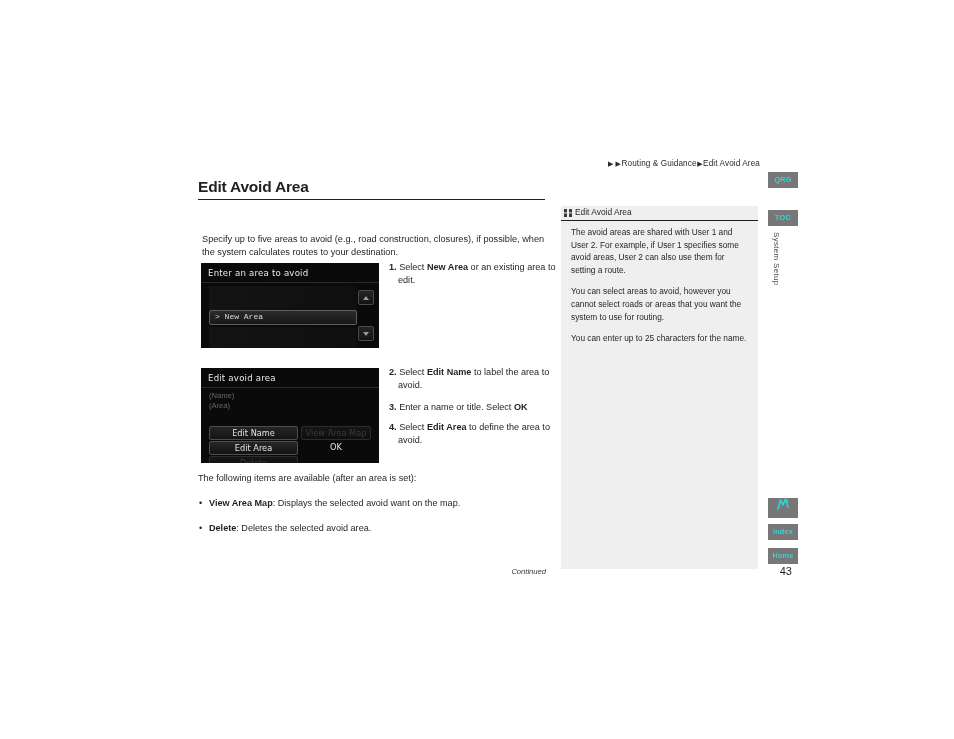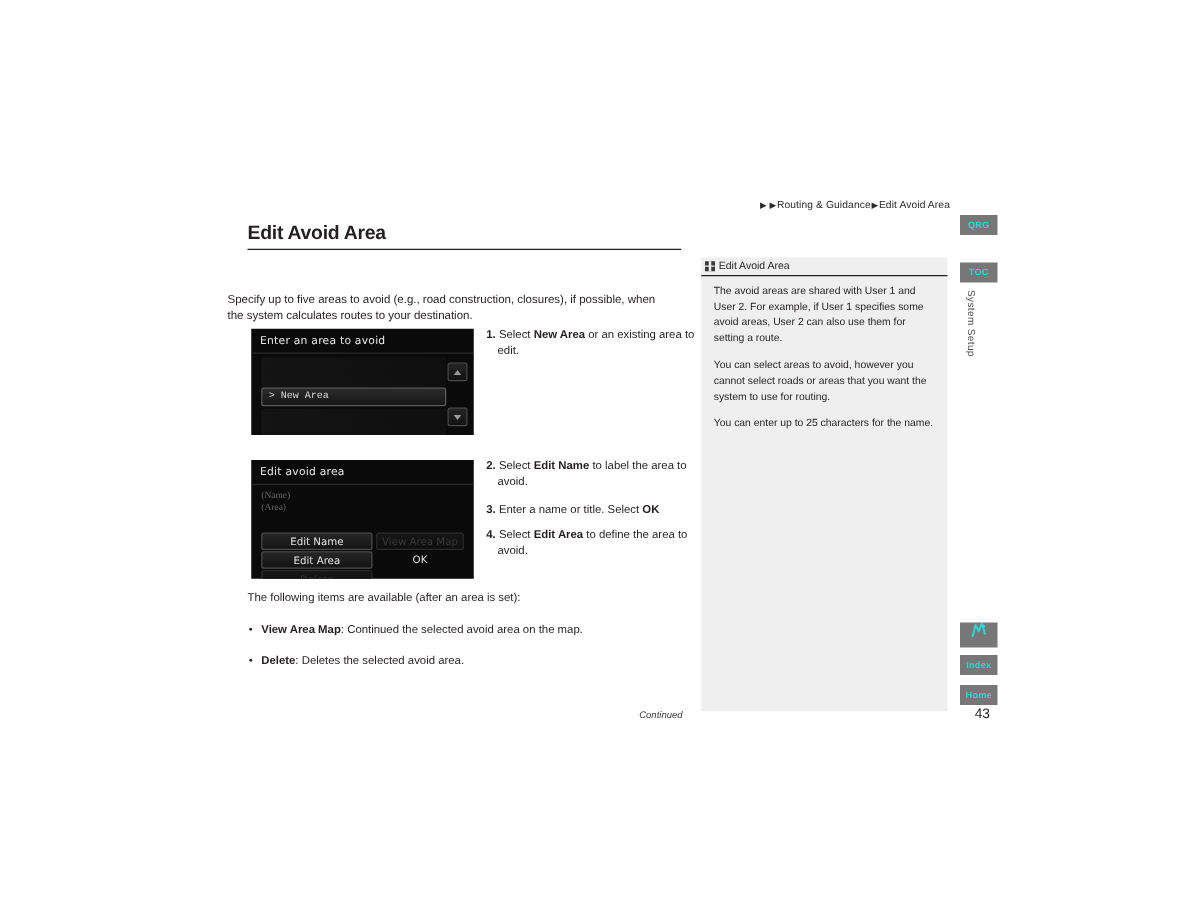--- a/index.html
+++ b/index.html
@@ -83,21 +83,21 @@
     width: 7px;
     height: 10px;
     vertical-align: -1px;
     margin-right: 2px;
   }
   .navpath .indent2 { display: block; padding-left: 10px; }
 
   
   .intro {
     position: absolute;
-    left: 182px;
+    left: 202px;
     top: 233px;
     width: 348px;
     font-size: 9.2px;
     line-height: 1.42;
   }
 
   
   .navshot {
     position: absolute;
     background: #0a0a0a;
@@ -173,21 +173,21 @@
   .scroll-btn.down .arr{ border-top: 4px solid #9a9a9a; }
   #scroll-up   { top: 27px; }
   #scroll-down { top: 63px; }
 
   
   .ns2-field {
     position: absolute;
     left: 8px;
     font-size: 7.6px;
     color: #686868;
-    font-family: Liberation Serif, serif;
+    font-family: Liberation Sans, sans-serif;
   }
   .ns2-btn {
     position: absolute;
     box-sizing: border-box;
     border: 1px solid #4e4e4e;
     border-radius: 2px;
     background: linear-gradient(180deg,#262626,#141414);
     font-size: 8.2px;
     font-family: "DejaVu Sans", sans-serif;
     color: #e2e2e2;
@@ -417,21 +417,21 @@
     </div>
     <div class="step" style="top:160px">
       <b>4.</b>
       <span>Select </span><b>Edit Area</b><span> to define the area to avoid.</span>
     </div>
   </div>
 
   <div class="after-body">
     <div>The following items are available (after an area is set):</div>
     <div class="bullet">
-      <b>View Area Map</b><span>: Continued the selected avoid area on the map.</span>
+      <b>View Area Map</b><span>: Displays the selected avoid want on the map.</span>
     </div>
     <div class="bullet">
       <b>Delete</b><span>: Deletes the selected avoid area.</span>
     </div>
   </div>
 
   <div class="continued">Continued</div>
 
   <div class="note-col">
     <div class="note-head">

